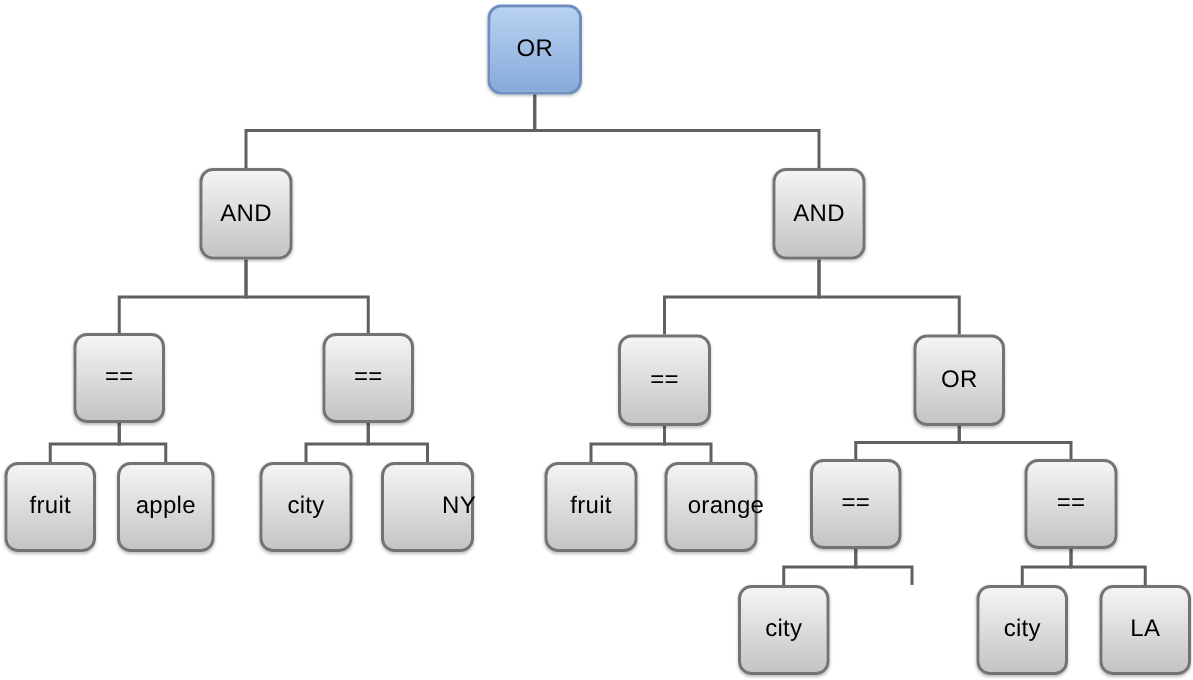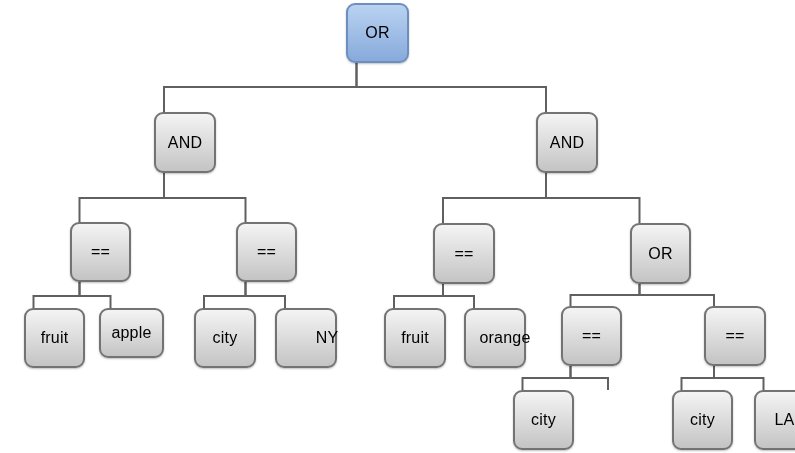--- a/index.html
+++ b/index.html
@@ -28,21 +28,20 @@
     box-sizing: border-box;
     border-radius: 9px;
     display: flex;
     align-items: center;
     justify-content: center;
     font-size: 16px;
     letter-spacing: 0.2px;
     color: var(--text, #000000);
     box-shadow: 0 1px 2px rgba(0,0,0,0.25);
     white-space: nowrap;
-    margin-left: 21px;
   }
   .node.gray {
     background: linear-gradient(to bottom, var(--gray-top) 0%, var(--gray-bottom) 100%);
     border: 2px solid var(--gray-border);
   }
   .node.blue {
     background: linear-gradient(to bottom, var(--blue-top) 0%, var(--blue-bottom) 100%);
     border: 2px solid var(--blue-border);
   }
 </style>
@@ -72,21 +71,21 @@
     </svg>
 
   <div class="node blue" style="left: 325px; top: 3px; width: 63px; height: 60px;">OR</div>
   <div class="node gray" style="left: 133px; top: 112px; width: 62px; height: 61px;">AND</div>
   <div class="node gray" style="left: 515px; top: 112px; width: 62px; height: 61px;">AND</div>
   <div class="node gray" style="left: 49px; top: 222px; width: 61px; height: 60px;">==</div>
   <div class="node gray" style="left: 215px; top: 222px; width: 61px; height: 60px;">==</div>
   <div class="node gray" style="left: 412px; top: 223px; width: 62px; height: 61px;">==</div>
   <div class="node gray" style="left: 609px; top: 223px; width: 61px; height: 61px;">OR</div>
   <div class="node gray" style="left: 3px; top: 308px; width: 61px; height: 60px;">fruit</div>
-  <div class="node gray" style="left: 78px; top: 308px; width: 65px; height: 50px;">apple</div>
+  <div class="node gray" style="left: 78px; top: 308px; width: 65px; height: 60px;">apple</div>
   <div class="node gray" style="left: 173px; top: 308px; width: 62px; height: 60px;">city</div>
   <div class="node gray" style="left: 254px; top: 308px; width: 62px; height: 60px; padding-left: 42px;">NY</div>
   <div class="node gray" style="left: 363px; top: 308px; width: 62px; height: 60px;">fruit</div>
   <div class="node gray" style="left: 443px; top: 308px; width: 62px; height: 60px; padding-left: 20px;">orange</div>
   <div class="node gray" style="left: 540px; top: 306px; width: 61px; height: 60px;">==</div>
   <div class="node gray" style="left: 683px; top: 306px; width: 62px; height: 60px;">==</div>
   <div class="node gray" style="left: 492px; top: 390px; width: 61px; height: 60px;">city</div>
   <div class="node gray" style="left: 651px; top: 390px; width: 61px; height: 60px;">city</div>
   <div class="node gray" style="left: 733px; top: 390px; width: 61px; height: 60px;">LA</div>
 </div>

